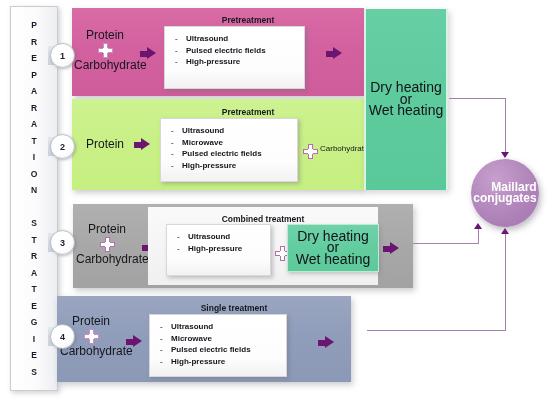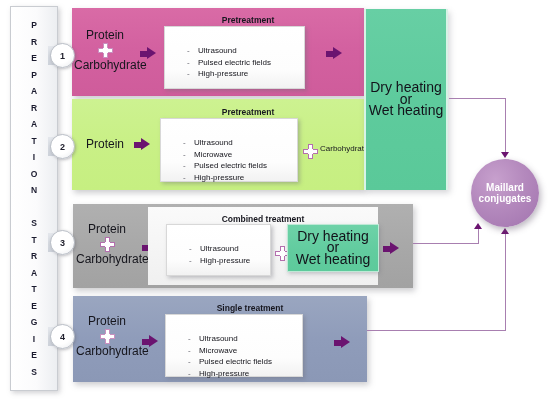--- a/index.html
+++ b/index.html
@@ -63,21 +63,21 @@
     position:absolute;
     box-sizing:border-box;
     box-shadow:2px 3px 6px rgba(120,120,130,0.38);
   }
   .row-1{ left:72px; top:8px;  width:292px; height:88px;
           background:linear-gradient(to bottom,#d96ba6 0%, #d361a0 45%, #cf5c9b 100%); }
   .row-2{ left:72px; top:99px; width:292px; height:91px;
           background:linear-gradient(to bottom,#cdf291 0%, #c9f086 48%, #c6ef81 100%); }
   .row-3{ left:73px; top:204px; width:340px; height:84px;
           background:linear-gradient(to bottom,#b0b0b0 0%, #a8a8a8 50%, #a2a2a2 100%); }
-  .row-4{ left:73px; top:296px; width:294px; height:86px;
+  .row-4{ left:57px; top:296px; width:294px; height:86px;
           background:linear-gradient(to bottom,#9aa6c0 0%, #8f9cba 50%, #8b98b6 100%); }
 
   
   .row3-panel{
     position:absolute;
     left:75px; top:3px;
     width:230px; height:78px;
     background:linear-gradient(to bottom,#fafafa,#f0f0f0);
     box-sizing:border-box;
   }
@@ -141,21 +141,21 @@
 
   
   .list-box{
     position:absolute;
     background:linear-gradient(to bottom,#ffffff 0%,#fdfdfd 70%,#f2f2f2 100%);
     border:1px solid #d8d8d8;
     box-shadow:2px 2px 4px rgba(110,110,120,0.40);
     box-sizing:border-box;
     padding:6px 8px 6px 8px;
   }
-  .list-box ul{ margin:12px;padding:0;list-style:none; }
+  .list-box ul{ margin:0;padding:0;list-style:none;font-weight:bold; }
   .list-box li{
     font-size:8px;
     color:#15151c;
     line-height:11.5px;
     position:relative;
     padding-left:13px;
     white-space:nowrap;
   }
   .list-box li:before{
     content:"-";
@@ -197,22 +197,22 @@
     position:absolute;
     left:471px; top:159px;
     width:68px;height:68px;
     border-radius:50%;
     background:radial-gradient(circle at 36% 30%, #c7a0cd 0%, #b489bd 45%, #a173ae 100%);
     box-shadow:2px 3px 6px rgba(110,100,120,0.45);
     display:flex;align-items:center;justify-content:center;
     z-index:20;
   }
   .maillard-label{
-    font-size:10px;font-weight:bold;color:#ffffff;
-    text-align:center;line-height:11px;white-space:pre-line;
+    font-size:12px;font-weight:bold;color:#ffffff;
+    text-align:right;line-height:11px;white-space:pre-line;
   }
 
   
   .conn{ position:absolute; background:#a87fb0; z-index:5; }
   .conn-h{ height:1px; }
   .conn-v{ width:1px; }
   .conn-arrow{
     position:absolute;width:0;height:0;
     border-left:4px solid transparent;
     border-right:4px solid transparent;

